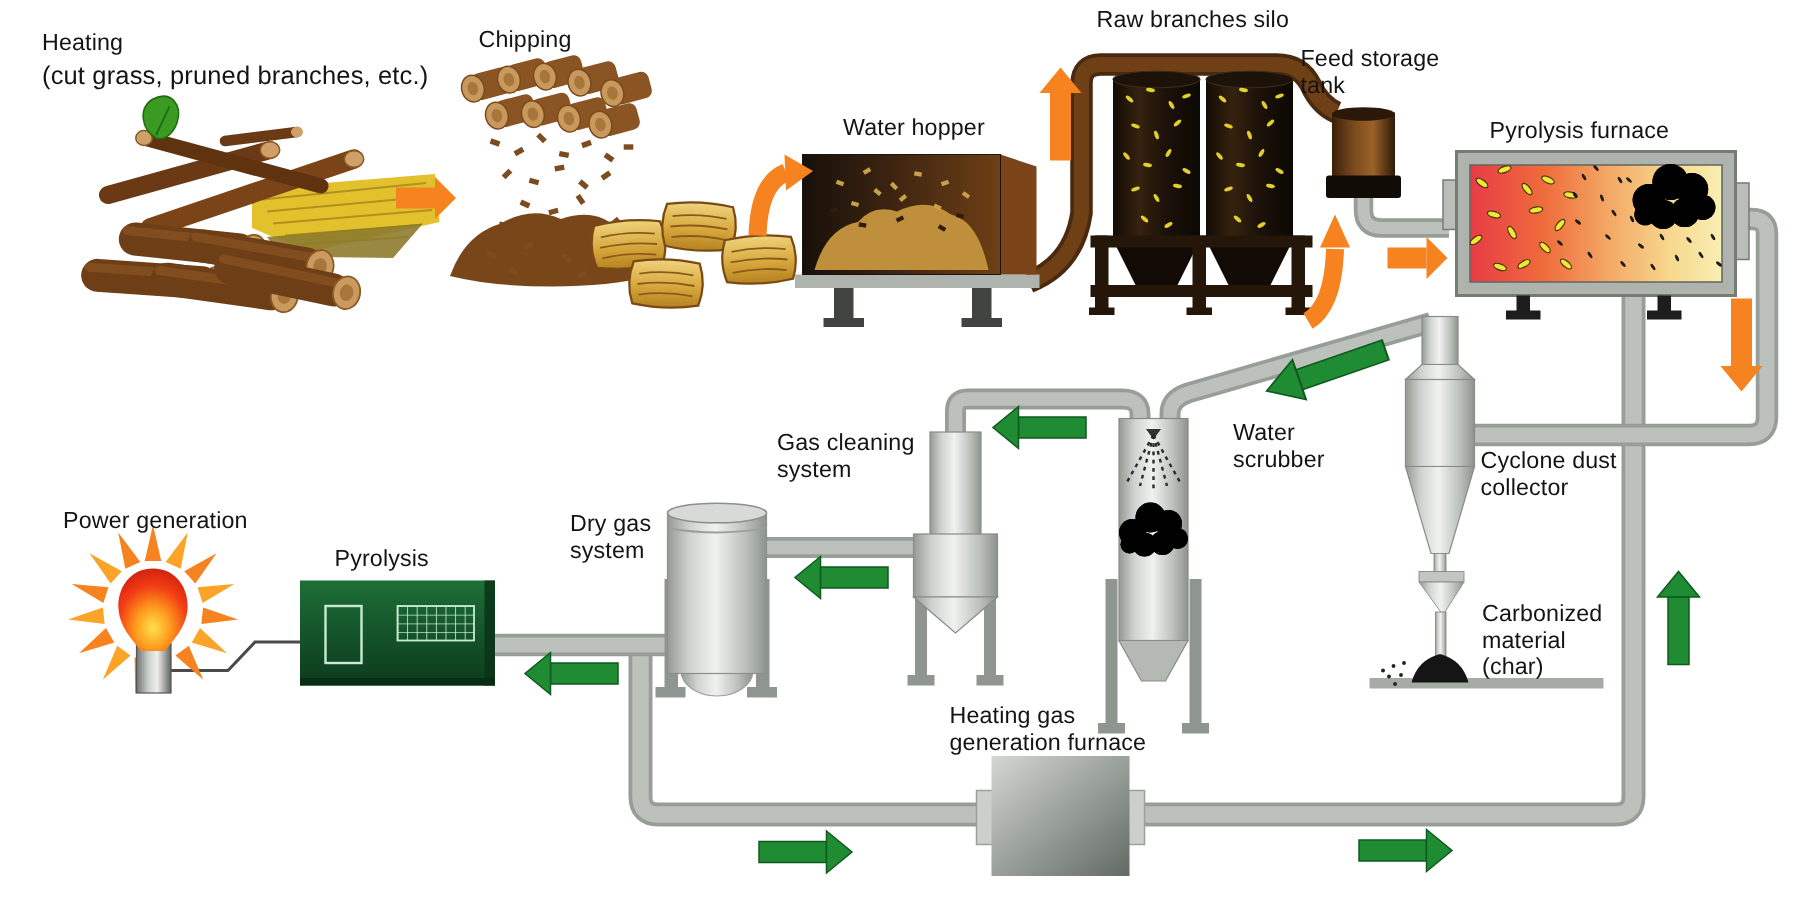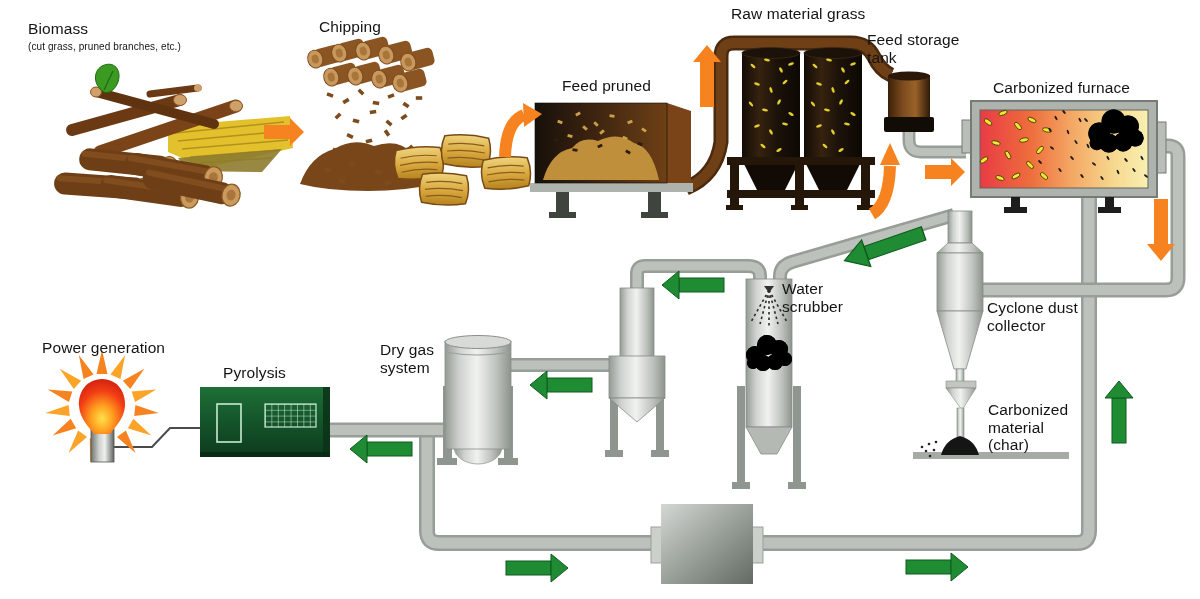--- a/index.html
+++ b/index.html
@@ -1,21 +1,21 @@
 <!DOCTYPE html>
 <html><head>
 <meta charset="utf-8">
 <style>
   html,body{margin:0;padding:0;background:#ffffff;}
   #canvas{position:relative;width:1200px;height:599px;background:#ffffff;overflow:hidden;
           font-family:"Liberation Sans",sans-serif;}
   #art{position:absolute;left:0;top:0;}
   .lbl{position:absolute;font-size:15.5px;line-height:1.14;color:#141414;
        white-space:pre-line;letter-spacing:.1px;}
-  .lbl.small{font-size:10px;}
+  .lbl.small{font-size:17px;}
   .pipe path{fill:none;stroke-linecap:butt;}
   .po{stroke:#979d97;}
   .pi{stroke:#bcc1bb;}
   .bo{stroke:#4a2a0e;}
   .bi{stroke:#6f3f16;}
 </style>
 </head>
 <body>
 
 <div id="canvas">
@@ -495,33 +495,37 @@
     <use href="#arrM" transform="translate(693,285) rotate(180)"></use>
     <use href="#arrM" transform="translate(561,385) rotate(180)"></use>
     <use href="#arrM" transform="translate(381,449) rotate(180)"></use>
     <use href="#arrM" transform="translate(537,568)"></use>
     <use href="#arrM" transform="translate(937,567)"></use>
     <use href="#arrM" transform="translate(1119,412) rotate(-90)"></use>
   </g>
 </g>
 </svg>
 
-<div class="lbl" style="left:28px;top:20px">Biomass</div>
+<div class="lbl" style="left:28px;top:20px">Heating</div>
 <div class="lbl small" style="left:28px;top:41px">(cut grass, pruned branches, etc.)</div>
 <div class="lbl" style="left:319px;top:18px">Chipping</div>
-<div class="lbl" style="left:562px;top:77px">Feed pruned</div>
-<div class="lbl" style="left:731px;top:5px">Raw material grass</div>
+<div class="lbl" style="left:562px;top:77px">Water hopper</div>
+<div class="lbl" style="left:731px;top:5px">Raw branches silo</div>
 <div class="lbl" style="left:867px;top:31px">Feed storage
 tank</div>
-<div class="lbl" style="left:993px;top:79px">Carbonized furnace</div>
+<div class="lbl" style="left:993px;top:79px">Pyrolysis furnace</div>
 <div class="lbl" style="left:987px;top:299px">Cyclone dust
 collector</div>
 <div class="lbl" style="left:988px;top:401px">Carbonized
 material
 (char)</div>
-<div class="lbl" style="left:782px;top:280px">Water
+<div class="lbl" style="left:822px;top:280px">Water
 scrubber</div>
+<div class="lbl" style="left:518px;top:287px">Gas cleaning
+system</div>
 <div class="lbl" style="left:380px;top:341px">Dry gas
 system</div>
 <div class="lbl" style="left:223px;top:364px">Pyrolysis</div>
 <div class="lbl" style="left:42px;top:339px">Power generation</div>
+<div class="lbl" style="left:633px;top:469px">Heating gas
+generation furnace</div>
 
 </div>
 
 </body></html>

